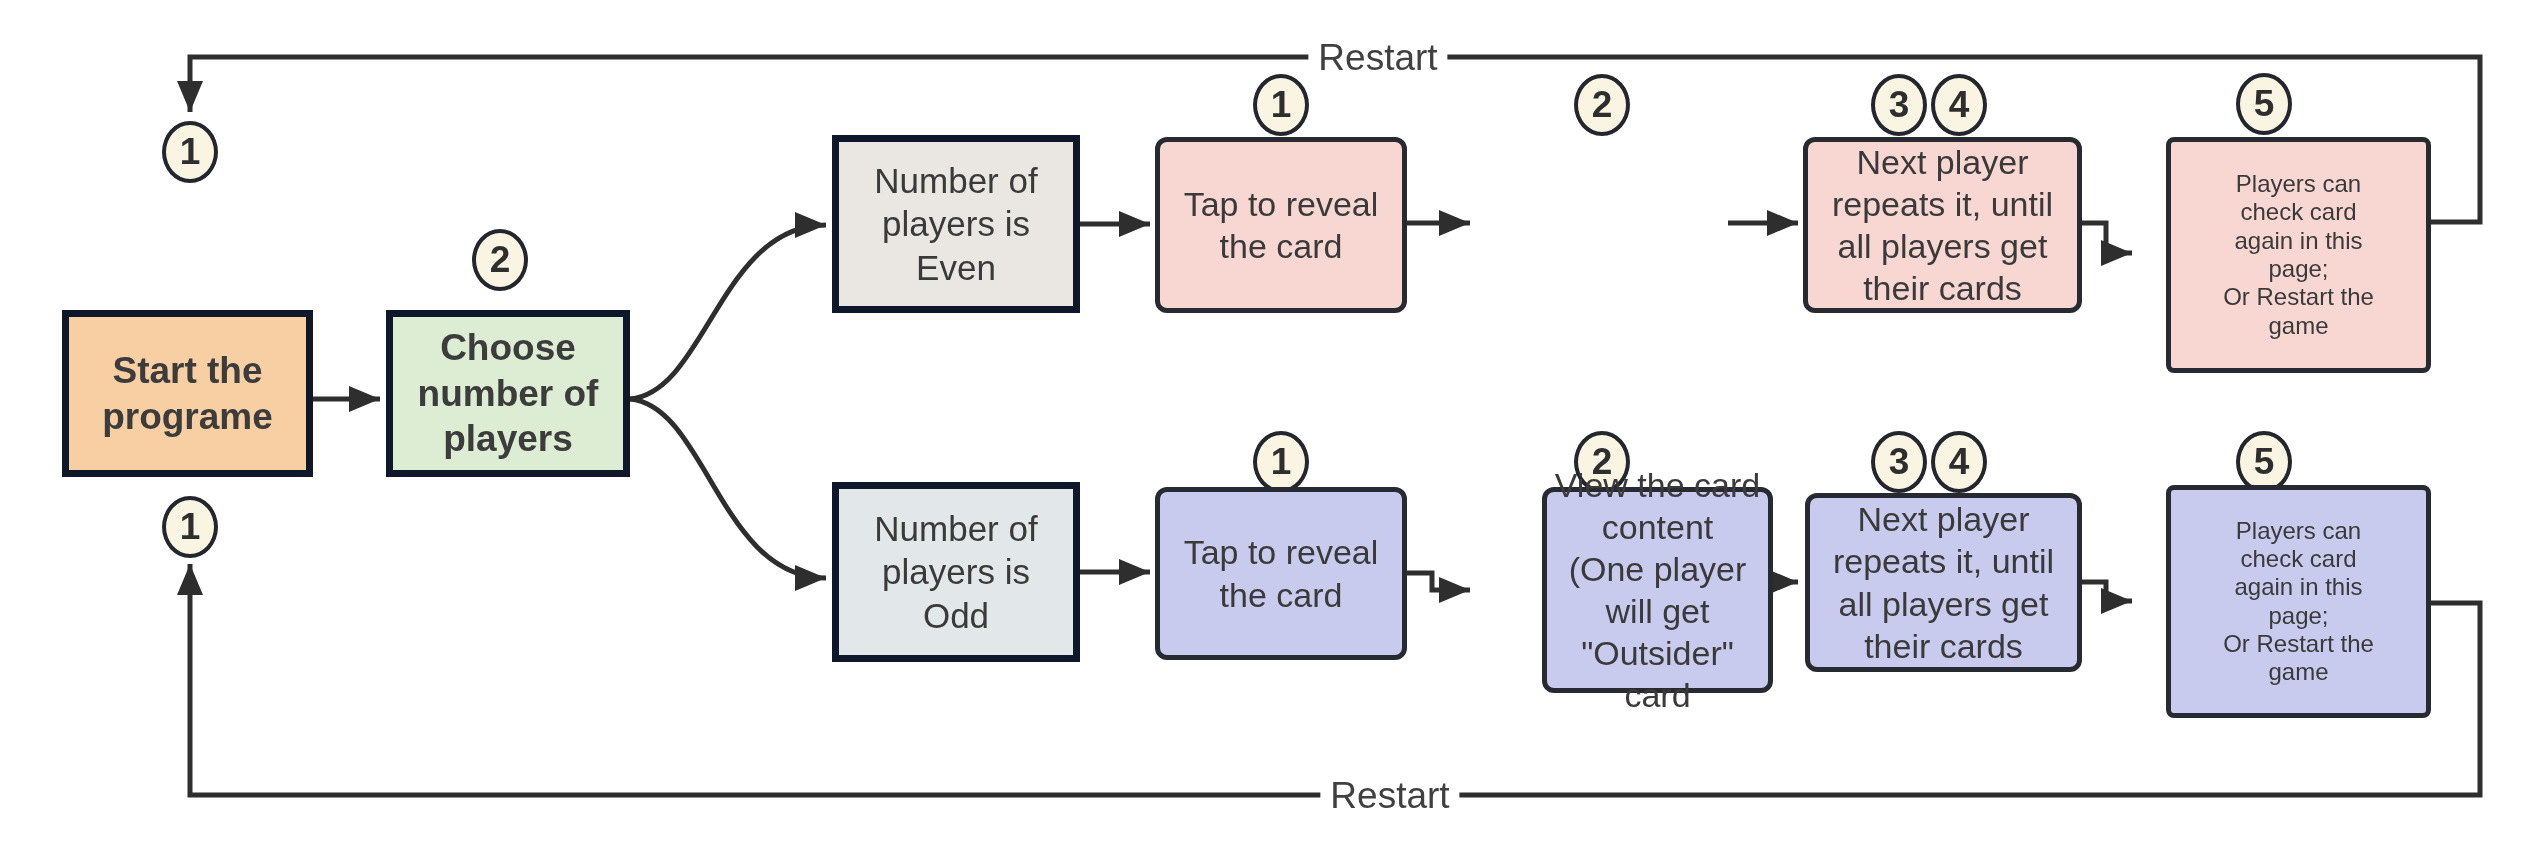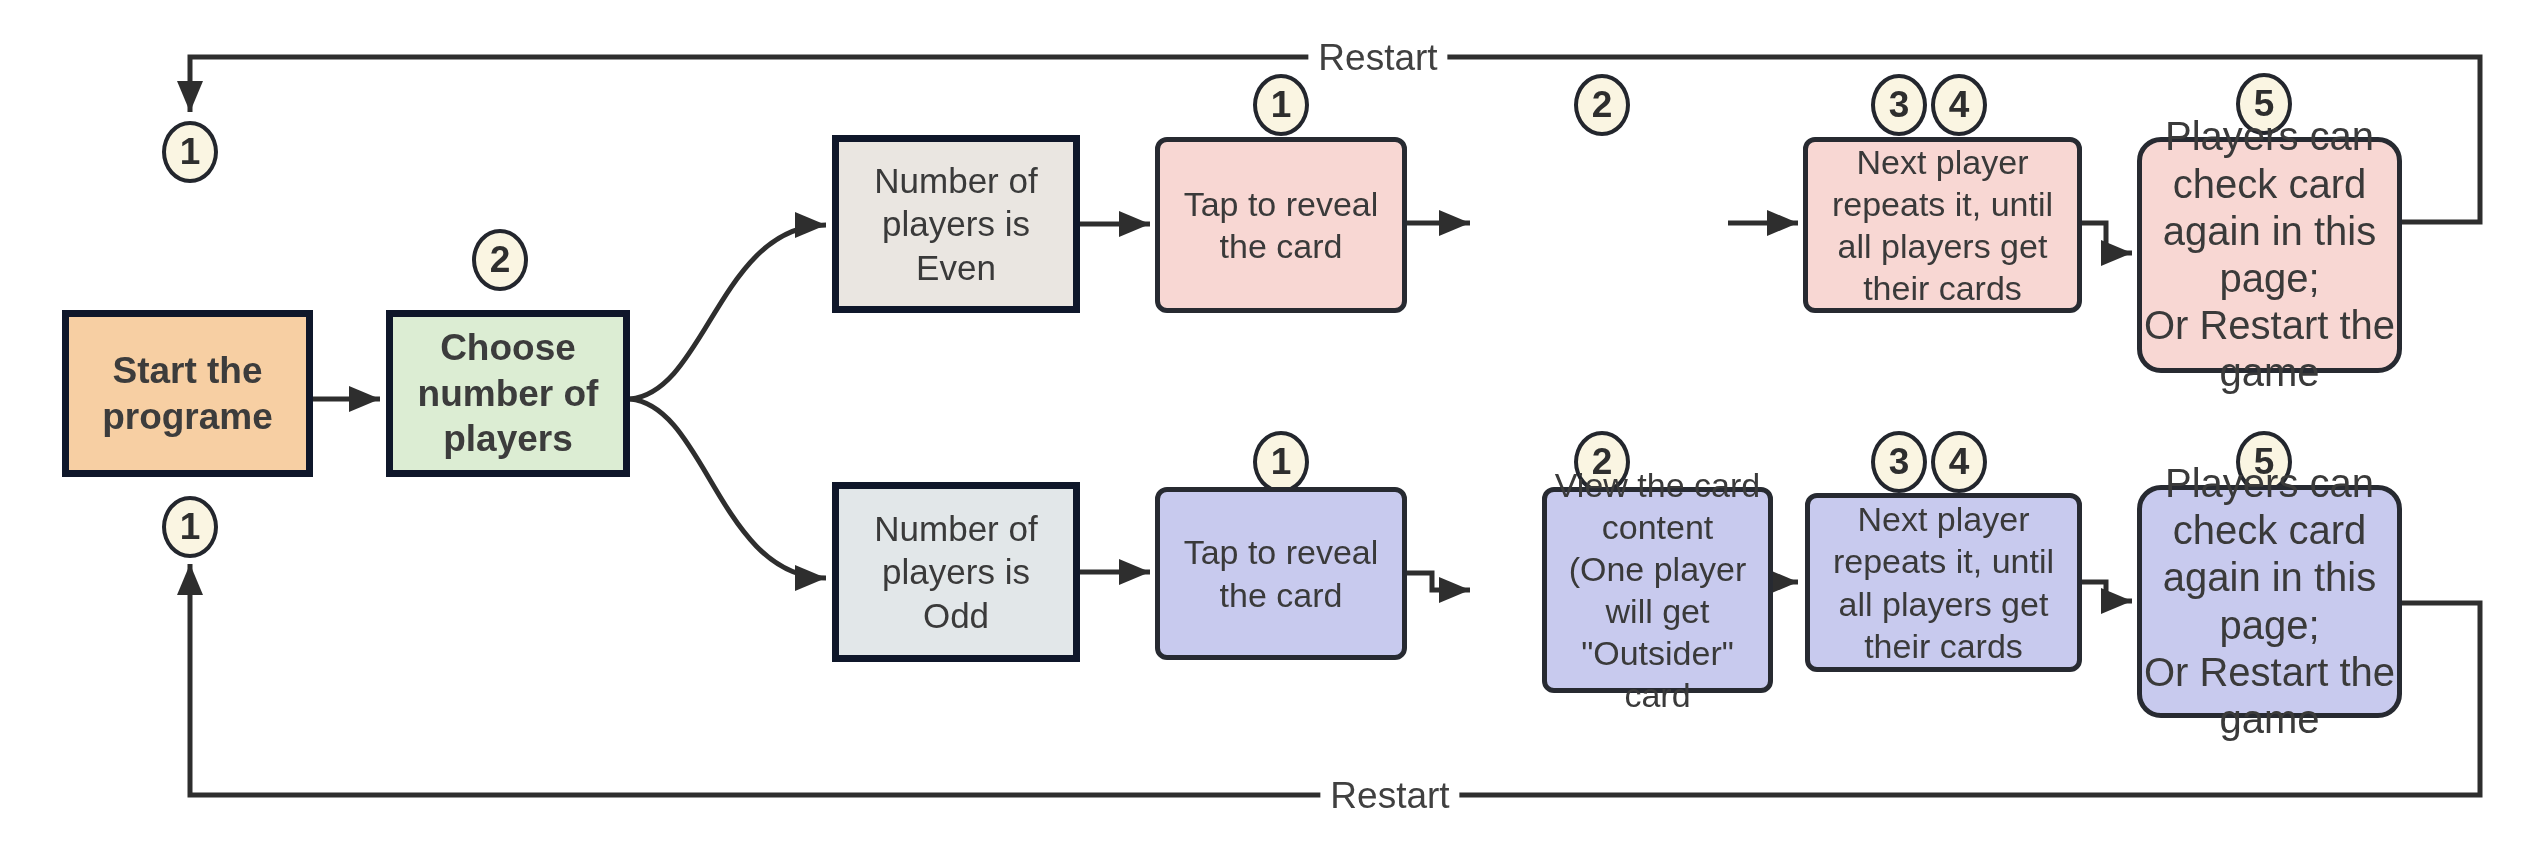--- a/index.html
+++ b/index.html
@@ -21,21 +21,21 @@
     line-height:1.24;
     z-index:2;
   }
   .rect{border:7px solid #0f172a;font-size:35px;}
   .rect.bold{font-weight:700;font-size:37px;color:#3c3c3c;}
   .start-fill{background:#f7cfa3;}
   .choose-fill{background:#dcedd3;}
   .cond-even-fill{background:#eae6e1;}
   .cond-odd-fill{background:#e2e7e9;}
   .rbox{border:5px solid #272a31;border-radius:12px;font-size:34px;}
-  .rbox.tall{border-radius:24px;font-size:40px;line-height:1.18;}
+  .rbox.tall{border-radius:8px;font-size:24px;line-height:1.18;margin-left:29px;}
   .step-even-fill{background:#f8d7d3;}
   .step-odd-fill{background:#c8caee;}
   .badge{
     position:absolute;
     width:56px;height:62px;
     border:4px solid #23262d;border-radius:50%;
     background:#faf5e2;
     display:flex;align-items:center;justify-content:center;
     font-weight:700;font-size:37px;color:#2e2e2e;
     box-sizing:border-box;

